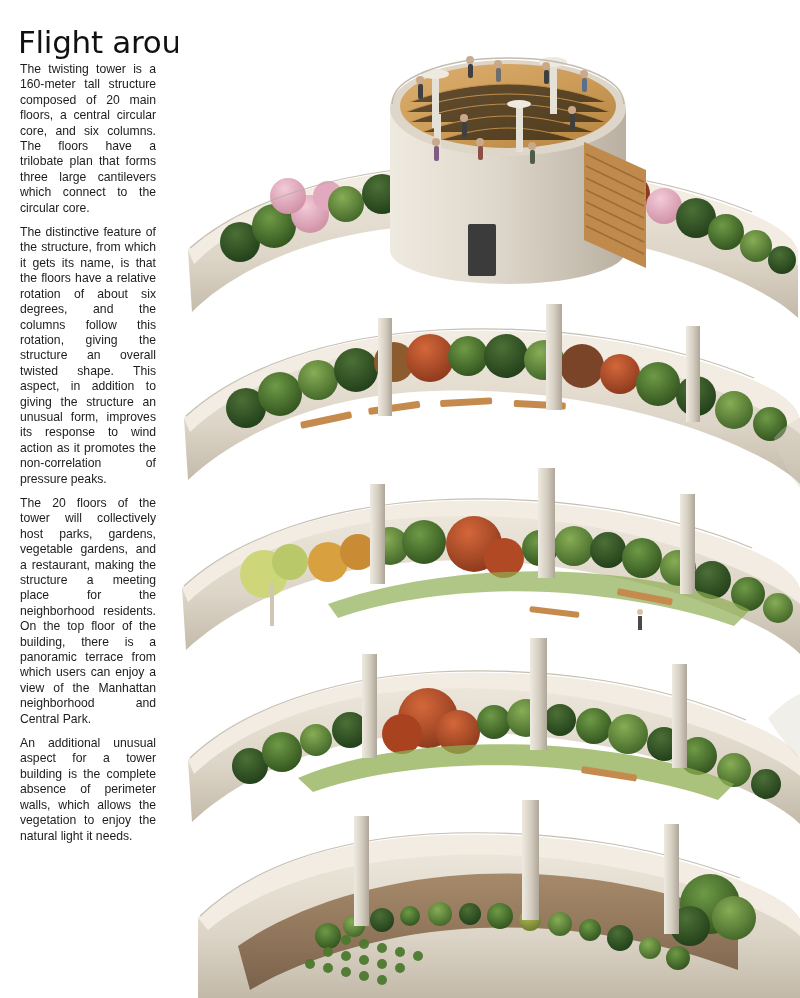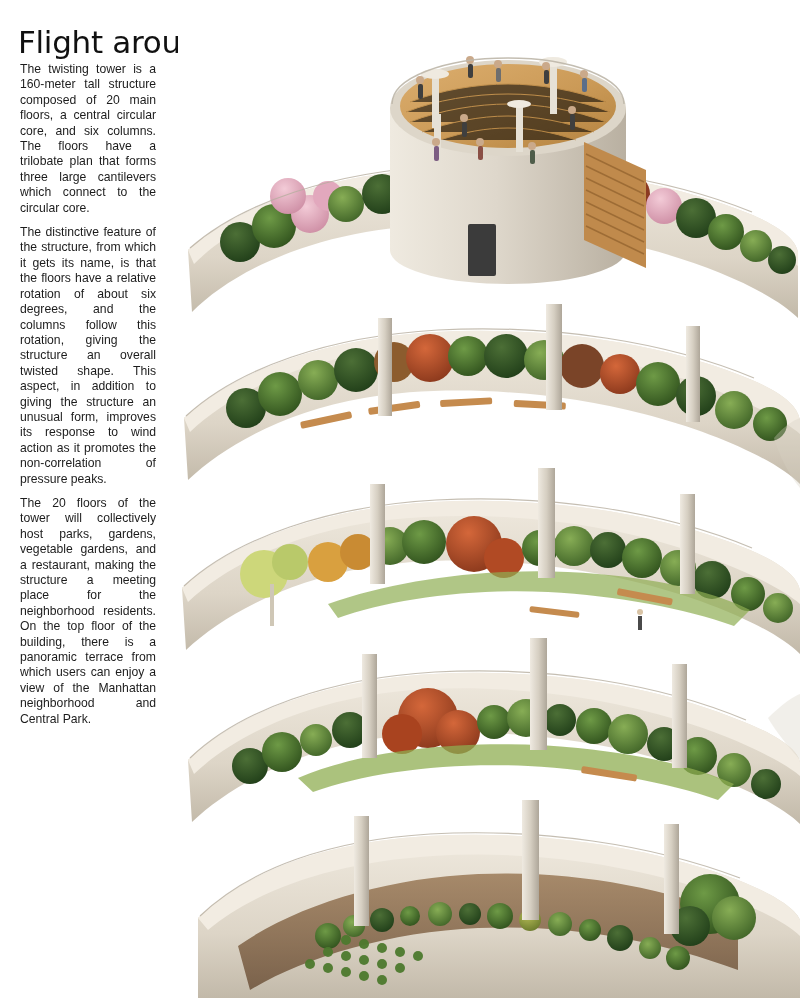--- a/index.html
+++ b/index.html
@@ -70,20 +70,21 @@
 <body>
 
 <div class="page">
 
   <h1 class="page-title">Flight around the tower</h1>
 
   <div class="text-column">
     <p>The twisting tower is a 160-meter tall structure composed of 20 main floors, a central circular core, and six columns. The floors have a trilobate plan that forms three large cantilevers which connect to the circular core.</p>
     <p>The distinctive feature of the structure, from which it gets its name, is that the floors have a relative rotation of about six degrees, and the columns follow this rotation, giving the structure an overall twisted shape. This aspect, in addition to giving the structure an unusual form, improves its response to wind action as it promotes the non-correlation of pressure peaks.</p>
     <p>The 20 floors of the tower will collectively host parks, gardens, vegetable gardens, and a restaurant, making the structure a meeting place for the neighborhood residents. On the top floor of the building, there is a panoramic terrace from which users can enjoy a view of the Manhattan neighborhood and Central Park.</p>
+    <p>An additional unusual aspect for a tower building is the complete absence of perimeter walls, which allows the vegetation to enjoy the natural light it needs.</p>
   </div>
 
   <div class="illustration">
     <svg class="illu-svg" width="622" height="980" viewBox="0 0 622 980" xmlns="http://www.w3.org/2000/svg">
       <defs>
         <linearGradient id="slabGrad" x1="0" y1="0" x2="0" y2="1">
           <stop offset="0%" stop-color="#efe9de"></stop>
           <stop offset="60%" stop-color="#ddd5c7"></stop>
           <stop offset="100%" stop-color="#c2b9a9"></stop>
         </linearGradient>

